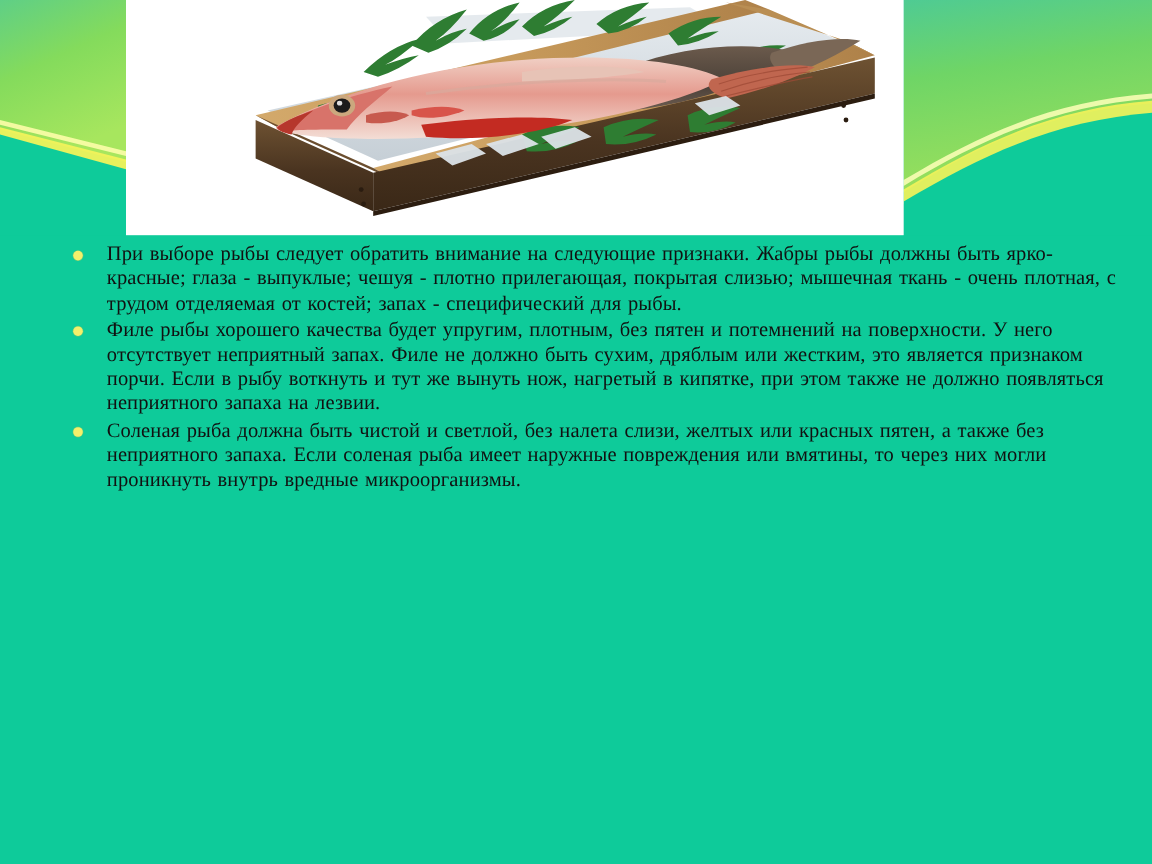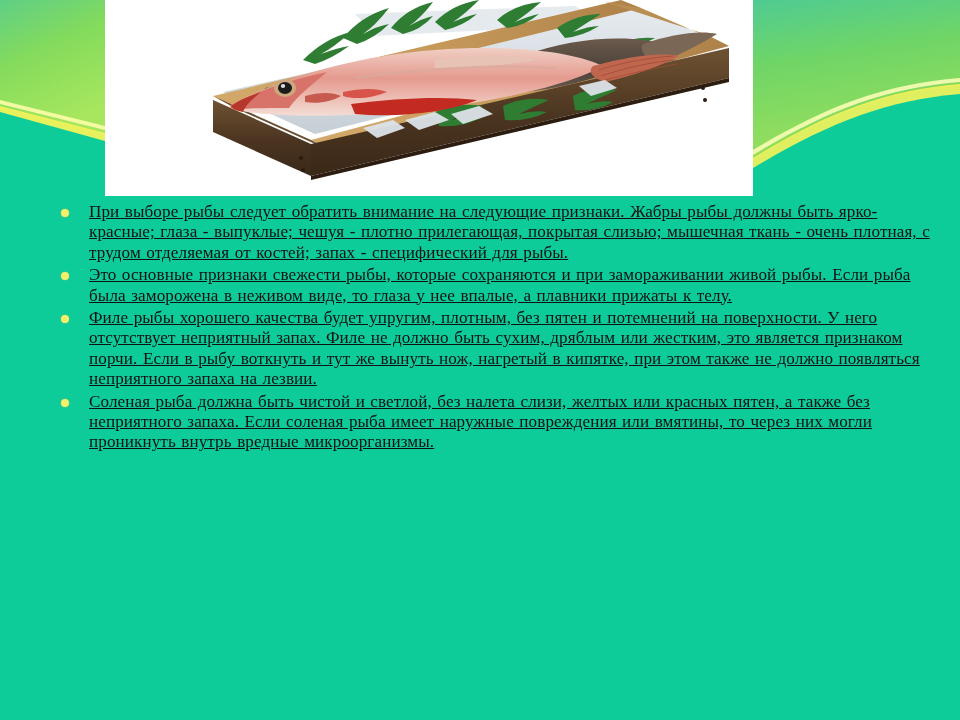--- a/index.html
+++ b/index.html
@@ -47,21 +47,20 @@
   .bullet-item {
     position: relative;
     padding-left: 37px;
     margin: 0 0 2px 0;
     color: #111111;
     font-size: 17.1px;
     line-height: 20.4px;
     letter-spacing: 0.1px;
     word-spacing: 1.1px;
     text-align: left;
-    text-decoration: underline;
   }
   .bullet-marker {
     position: absolute;
     left: 9px;
     top: 7px;
     width: 8px;
     height: 8px;
     border-radius: 50%;
     background: #F3F06B;
     box-shadow: 0 0 0 0.5px rgba(200,200,80,0.45);
@@ -197,24 +196,20 @@
     </svg>
   </div>
 
   <div id="content-body">
 
     <div class="bullet-item">
       <span class="bullet-marker"></span>
       <span class="bullet-text">При выборе рыбы следует обратить внимание на следующие признаки. Жабры рыбы должны быть ярко-красные; глаза - выпуклые; чешуя - плотно прилегающая, покрытая слизью; мышечная ткань - очень плотная, с трудом отделяемая от костей; запах - специфический для рыбы.</span>
     </div>
 
-    <div class="bullet-item">
-      <span class="bullet-marker"></span>
-      <span class="bullet-text">Это основные признаки свежести рыбы, которые сохраняются и при замораживании живой рыбы. Если рыба была заморожена в неживом виде, то глаза у нее впалые, а плавники прижаты к телу.</span>
-    </div>
 
 
     <div class="bullet-item">
       <span class="bullet-marker"></span>
       <span class="bullet-text">Филе рыбы хорошего качества будет упругим, плотным, без пятен и потемнений на поверхности. У него отсутствует неприятный запах. Филе не должно быть сухим, дряблым или жестким, это является признаком порчи. Если в рыбу воткнуть и тут же вынуть нож, нагретый в кипятке, при этом также не должно появляться неприятного запаха на лезвии.</span>
     </div>
 
     <div class="bullet-item">
       <span class="bullet-marker"></span>
       <span class="bullet-text">Соленая рыба должна быть чистой и светлой, без налета слизи, желтых или красных пятен, а также без неприятного запаха. Если соленая рыба имеет наружные повреждения или вмятины, то через них могли проникнуть внутрь вредные микроорганизмы.</span>

